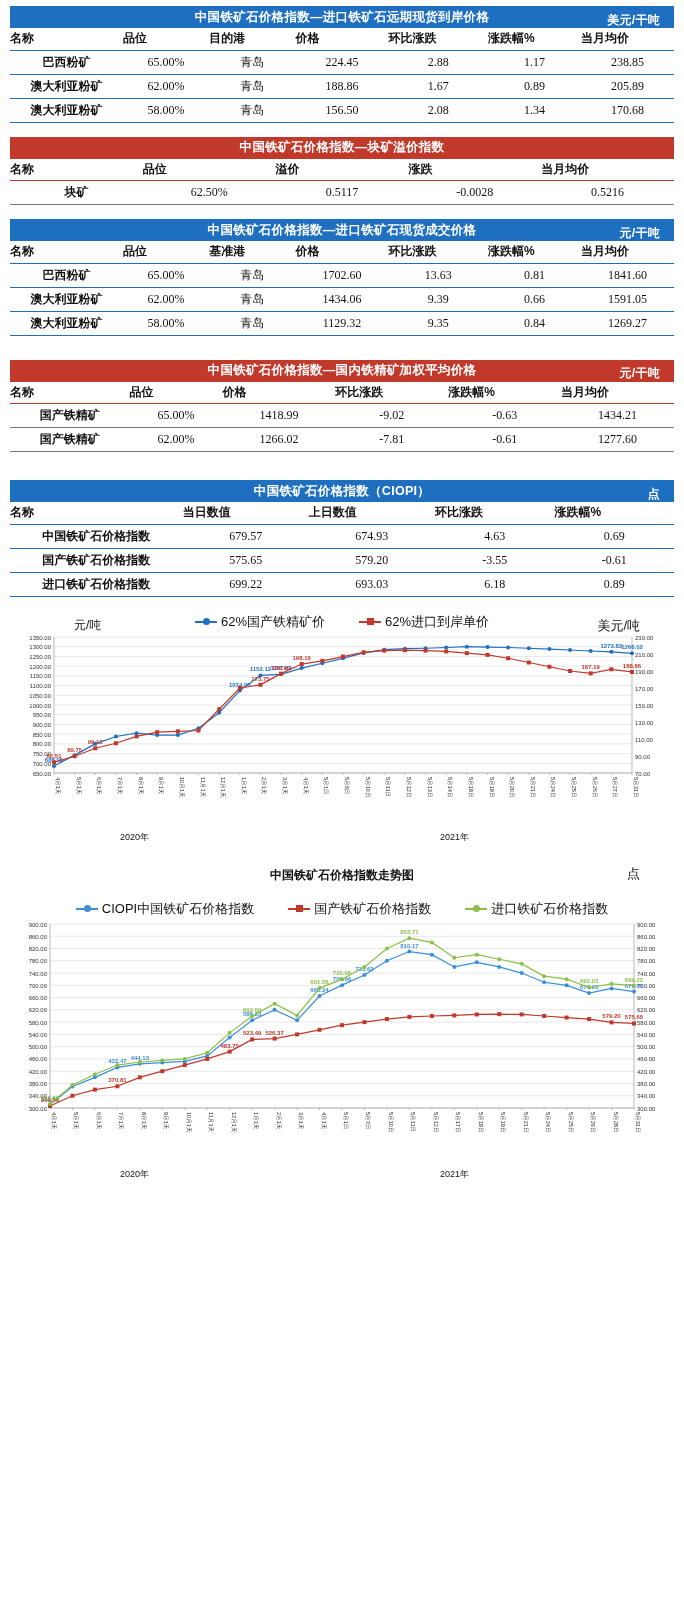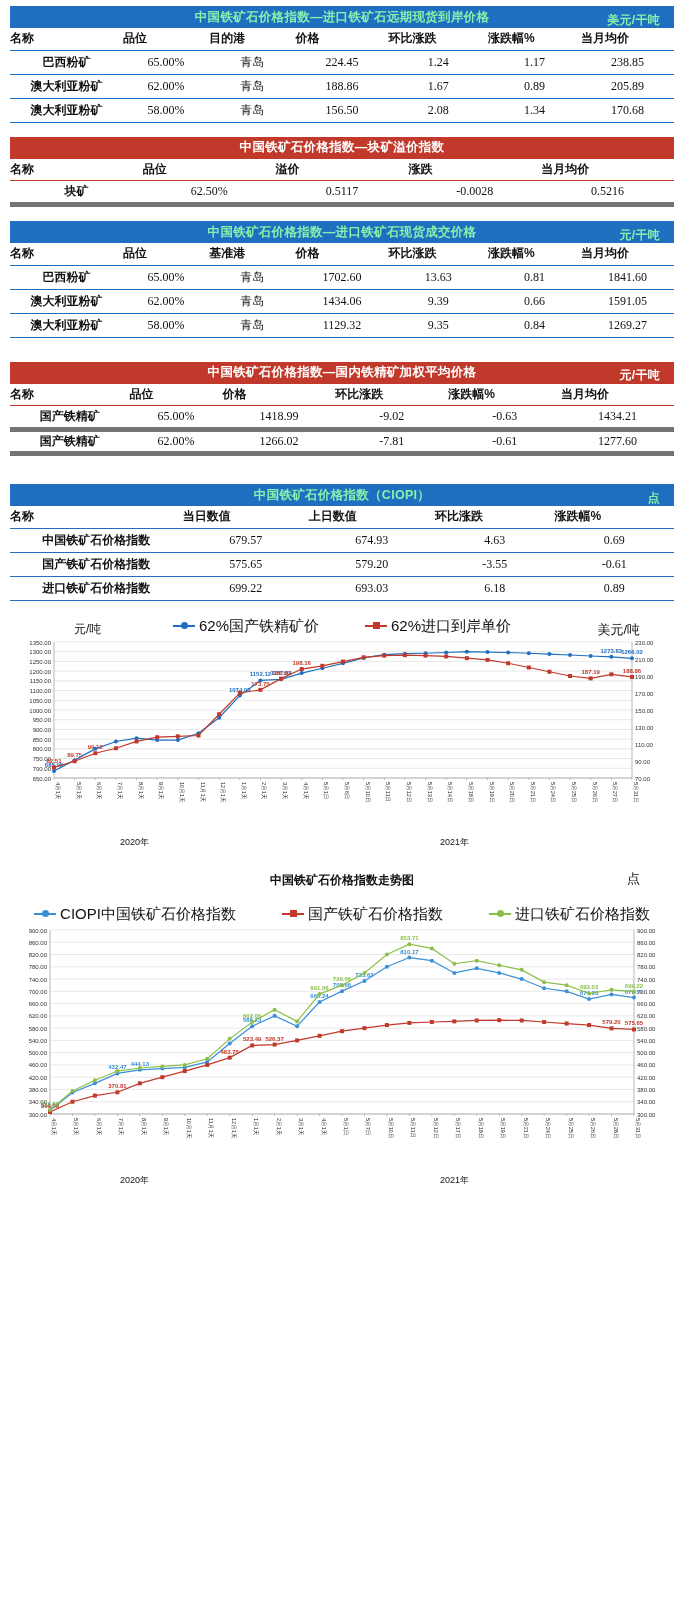--- a/index.html
+++ b/index.html
@@ -16,21 +16,21 @@
   
   table.idx {
     width: 100%;
     border-collapse: collapse;
     margin-bottom: 14px;
     table-layout: fixed;
   }
   table.idx td, table.idx th { padding: 0; }
   .bluehead {
     background: #1f6fc0;
-    color: #86efac;
+    color: #ffffff;
     font-weight: bold;
     font-size: 12.5px;
     height: 22px;
     text-align: center;
     letter-spacing: .3px;
   }
   .redhead {
     background: #c0392b;
     color: #ffffff;
     font-weight: bold;
@@ -56,21 +56,21 @@
     border-bottom: 1px solid #1f6fc0;
   }
   .redtbl .colhead td { border-bottom: 1px solid #c0392b; }
   .row td {
     font-size: 12px;
     text-align: center;
     height: 24px;
     border-bottom: 1px solid #1f6fc0;
     font-family: "Liberation Serif", serif;
   }
-  .redtbl .row td { border-bottom: 5px solid #737373; }
+  .redtbl .row td { border-bottom: 1px solid #737373; }
   .row td.name { font-weight: bold; font-family: Liberation Mono, monospace; }
   .row td.num { font-family: "Liberation Serif", serif; }
 
   
   .chartbox {
     position: relative;
     width: 100%;
     background: #fff;
     margin-bottom: 10px;
   }
@@ -78,22 +78,22 @@
     text-align: center;
     font-weight: bold;
     font-size: 12px;
     padding-top: 6px;
   }
   .axisunit-l { position: absolute; left: 38px; top: 4px; font-size: 12px; margin-left: 26px; }
   .axisunit-r { position: absolute; right: 34px; top: 4px; font-size: 13px; }
   .legend {
     display: flex;
     justify-content: center;
-    gap: 46px;
-    font-size: 15px;
+    gap: 34px;
+    font-size: 13px;
     margin-top: 16px;
   }
   .legend .li { display: flex; align-items: center; gap: 4px; }
   .swatch { width: 22px; height: 2px; position: relative; }
   .swatch i {
     position: absolute; left: 8px; top: -3px;
     width: 7px; height: 7px; border-radius: 50%;
   }
   .swatch.sq i { border-radius: 0; }
   svg { display: block; }
@@ -131,21 +131,21 @@
       <td>价格</td>
       <td>环比涨跌</td>
       <td>涨跌幅%</td>
       <td>当月均价</td>
     </tr>
     <tr class="row">
       <td class="name">巴西粉矿</td>
       <td class="num">65.00%</td>
       <td class="num">青岛</td>
       <td class="num">224.45</td>
-      <td class="num">1.24</td>
+      <td class="num">2.88</td>
       <td class="num">1.17</td>
       <td class="num">238.85</td>
     </tr>
     <tr class="row">
       <td class="name">澳大利亚粉矿</td>
       <td class="num">62.00%</td>
       <td class="num">青岛</td>
       <td class="num">188.86</td>
       <td class="num">1.67</td>
       <td class="num">0.89</td>

